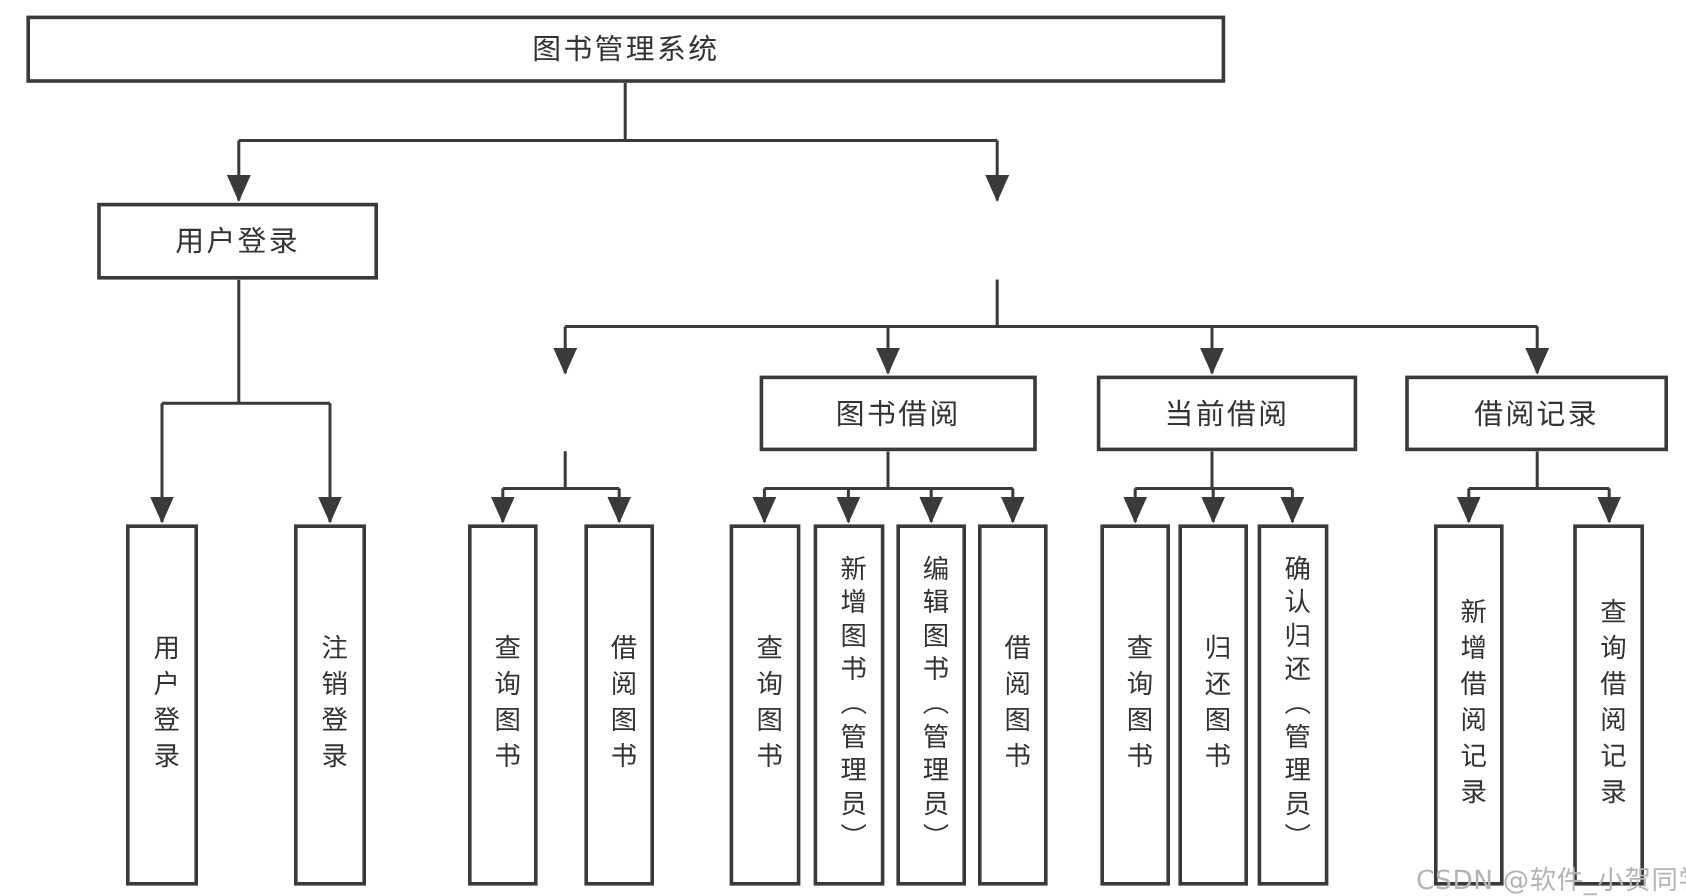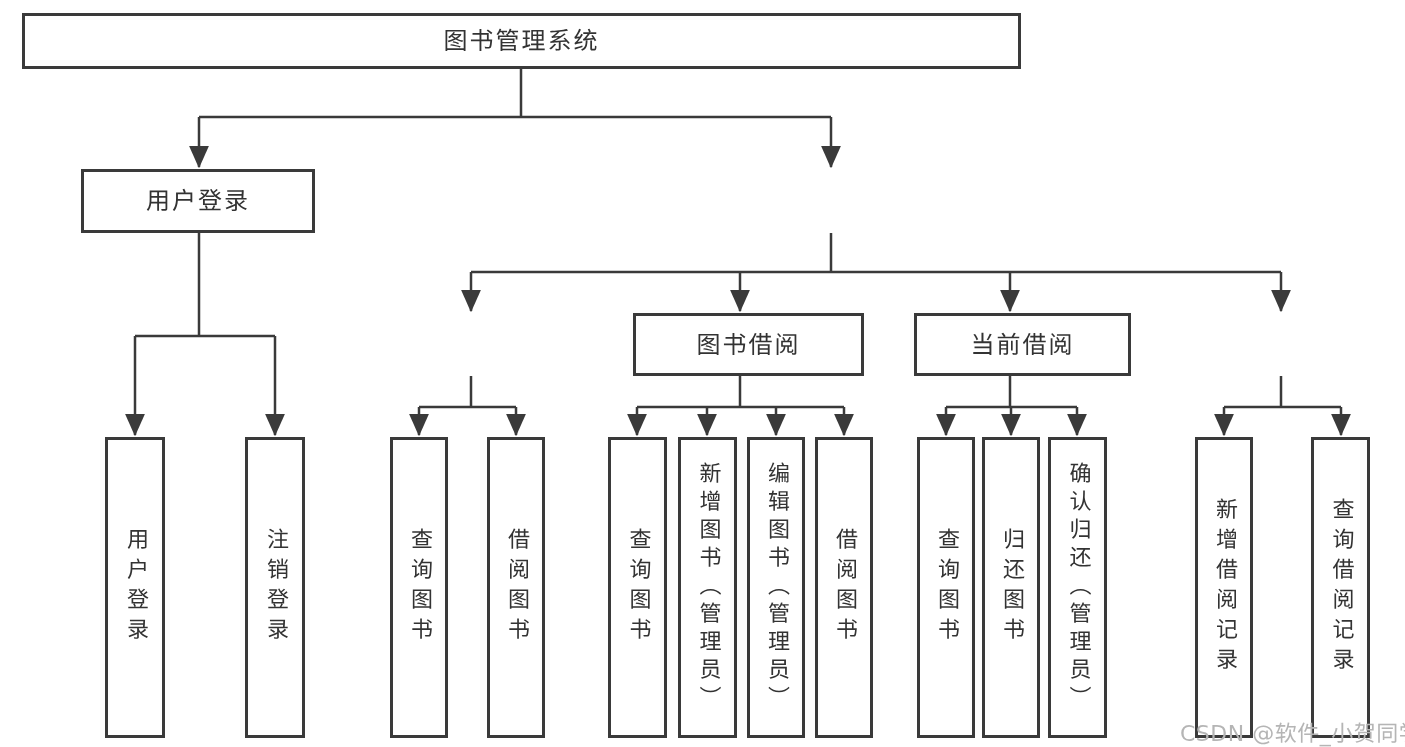--- a/index.html
+++ b/index.html
@@ -111,20 +111,23 @@
   <div class="box hbox" style="left:81px; top:169px; width:234px; height:64px;">
     <span>用户登录</span>
   </div>
 
   <div class="box hbox" style="left:633px; top:313px; width:231px; height:63px;">
     <span>图书借阅</span>
   </div>
   <div class="box hbox" style="left:902px; top:313px; width:217px; height:63px;margin-left:12px;">
     <span>当前借阅</span>
   </div>
+  <div class="box hbox" style="left:1171px; top:313px; width:219px; height:63px;">
+    <span>借阅记录</span>
+  </div>
 
   <div class="box vbox" style="left:105px; top:437px; width:60px; height:301px;">
     <span>用户登录</span>
   </div>
   <div class="box vbox" style="left:245px; top:437px; width:60px; height:301px;">
     <span>注销登录</span>
   </div>
 
   <div class="box vbox" style="left:390px; top:437px; width:58px; height:301px;">
     <span>查询图书</span>

